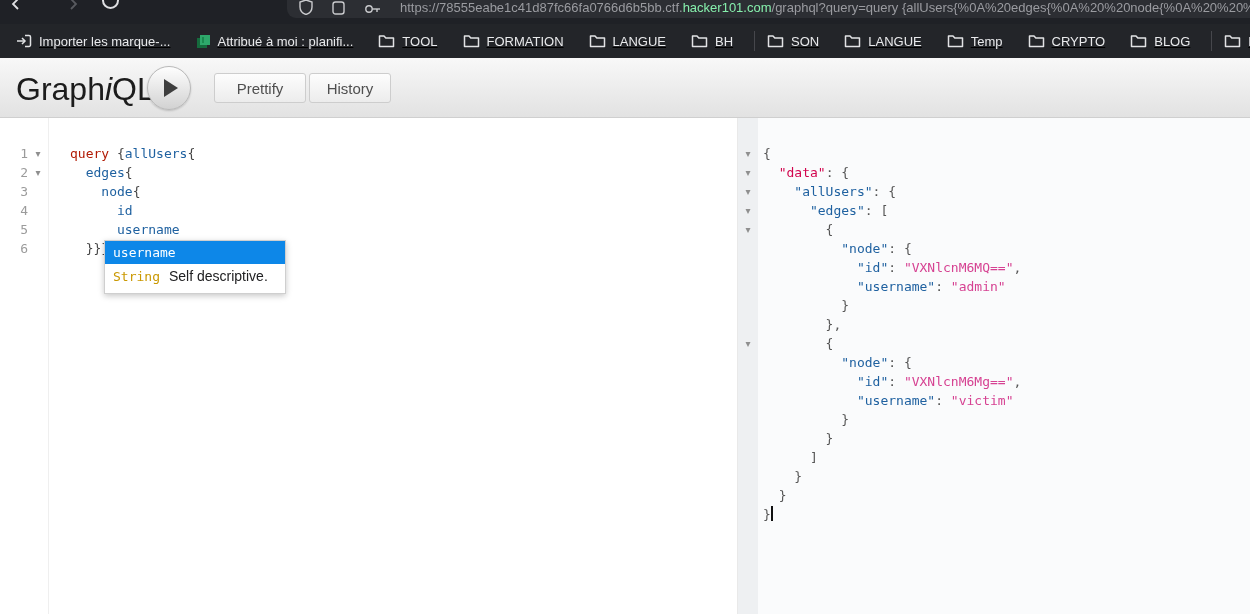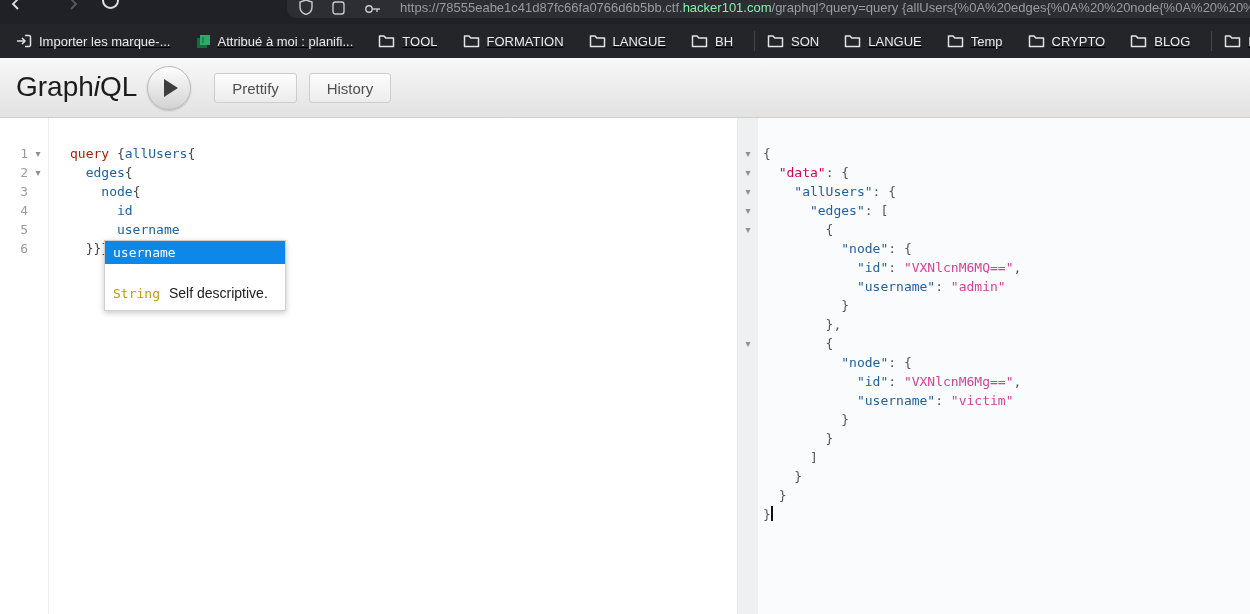--- a/index.html
+++ b/index.html
@@ -22,31 +22,31 @@
   .bookmarks{position:absolute;left:0;top:24px;width:1250px;height:34px;background:#232529;
              display:flex;align-items:center;padding-left:16px;box-sizing:border-box;overflow:hidden;text-decoration:underline;}
   .bm-item{display:flex;align-items:center;margin-right:25px;flex:0 0 auto;cursor:default;}
   .bm-ic{display:inline-flex;margin-right:7px;}
   .bm-lb{font-size:13px;color:#e9eaec;white-space:nowrap;}
   .bm-sep{width:1px;height:20px;background:#46474c;margin:0 12px 0 -4px;flex:0 0 auto;}
 
   
   .gql-header{position:absolute;left:0;top:58px;width:1250px;height:59px;
               background:linear-gradient(#f8f8f8,#e2e2e2);border-bottom:1px solid #cfcfcf;}
-  .logo{position:absolute;left:16px;top:13px;font-size:28px;color:#1c1c1c;}
+  .logo{position:absolute;left:16px;top:13px;font-size:32px;color:#1c1c1c;}
   .logo .it{font-style:italic;}
   .play{position:absolute;left:147px;top:8px;width:42px;height:42px;border-radius:50%;
         background:linear-gradient(#fefefe,#d2d2d2);border:1px solid #b9b9b9;
         box-shadow:0 1px 2px rgba(0,0,0,0.18);cursor:pointer;}
   .play-tri{position:absolute;left:16px;top:12px;width:0;height:0;
             border-left:14px solid #3e3e3e;border-top:9px solid transparent;border-bottom:9px solid transparent;}
   .btn{position:absolute;top:15px;height:30px;background:linear-gradient(#fdfdfd,#ececec);
        border:1px solid #cdcdcd;border-radius:3px;font-size:15px;color:#4f4f4f;
        display:flex;align-items:center;justify-content:center;box-sizing:border-box;cursor:pointer;}
-  .btn-prettify{left:214px;width:83px;}
+  .btn-prettify{left:214px;width:92px;}
   .btn-history{left:309px;width:82px;}
 
   
   .content{position:absolute;left:0;top:118px;width:1250px;height:496px;}
   .editor-pane{position:absolute;left:0;top:0;width:737px;height:496px;background:#fff;}
   .editor-gutter-line{position:absolute;left:48px;top:0;bottom:0;width:1px;background:#efefef;}
   .result-pane{position:absolute;left:737px;top:0;width:513px;height:496px;background:#fafbfc;
                border-left:1px solid #e9e9e9;box-sizing:border-box;}
   .result-gutter{position:absolute;left:0;top:0;bottom:0;width:20px;background:#eef0f2;}
   .code{position:absolute;left:0;top:26px;}
@@ -60,21 +60,21 @@
   .tk-def{color:#D2054E;}
   .tk-str{color:#D64292;}
   .tk-punc{color:#454545;}
   .result-pane .tk-punc{color:#555;}
   .caret{display:inline-block;width:2px;height:15px;background:#111;vertical-align:-2px;}
 
   
   .ac{position:absolute;left:104px;top:122px;width:182px;background:#fff;border:1px solid #cfcfcf;
       box-shadow:0 2px 6px rgba(0,0,0,0.22);z-index:5;box-sizing:border-box;}
   .ac-item{height:23px;background:#0d87e8;color:#fff;font:13px/23px "DejaVu Sans Mono",monospace;padding:0 8px;cursor:pointer;}
-  .ac-info{padding:21px 8px 9px;font-size:14px;color:#202022;white-space:nowrap;}
+  .ac-info{padding:4px 8px 9px;font-size:14px;color:#202022;white-space:nowrap;}
   .ac-type{font:13px "DejaVu Sans Mono",monospace;color:#CA9800;margin-right:9px;}
 </style>
 </head>
 <body>
 
 <div class="topbar">
   <svg class="nav-ic nav-back" width="14" height="14" viewBox="0 0 14 14">
     <polyline points="9,2 4,7 9,12" fill="none" stroke="#dfe0e3" stroke-width="1.8"></polyline>
   </svg>
   <svg class="nav-ic nav-fwd" width="14" height="14" viewBox="0 0 14 14">

